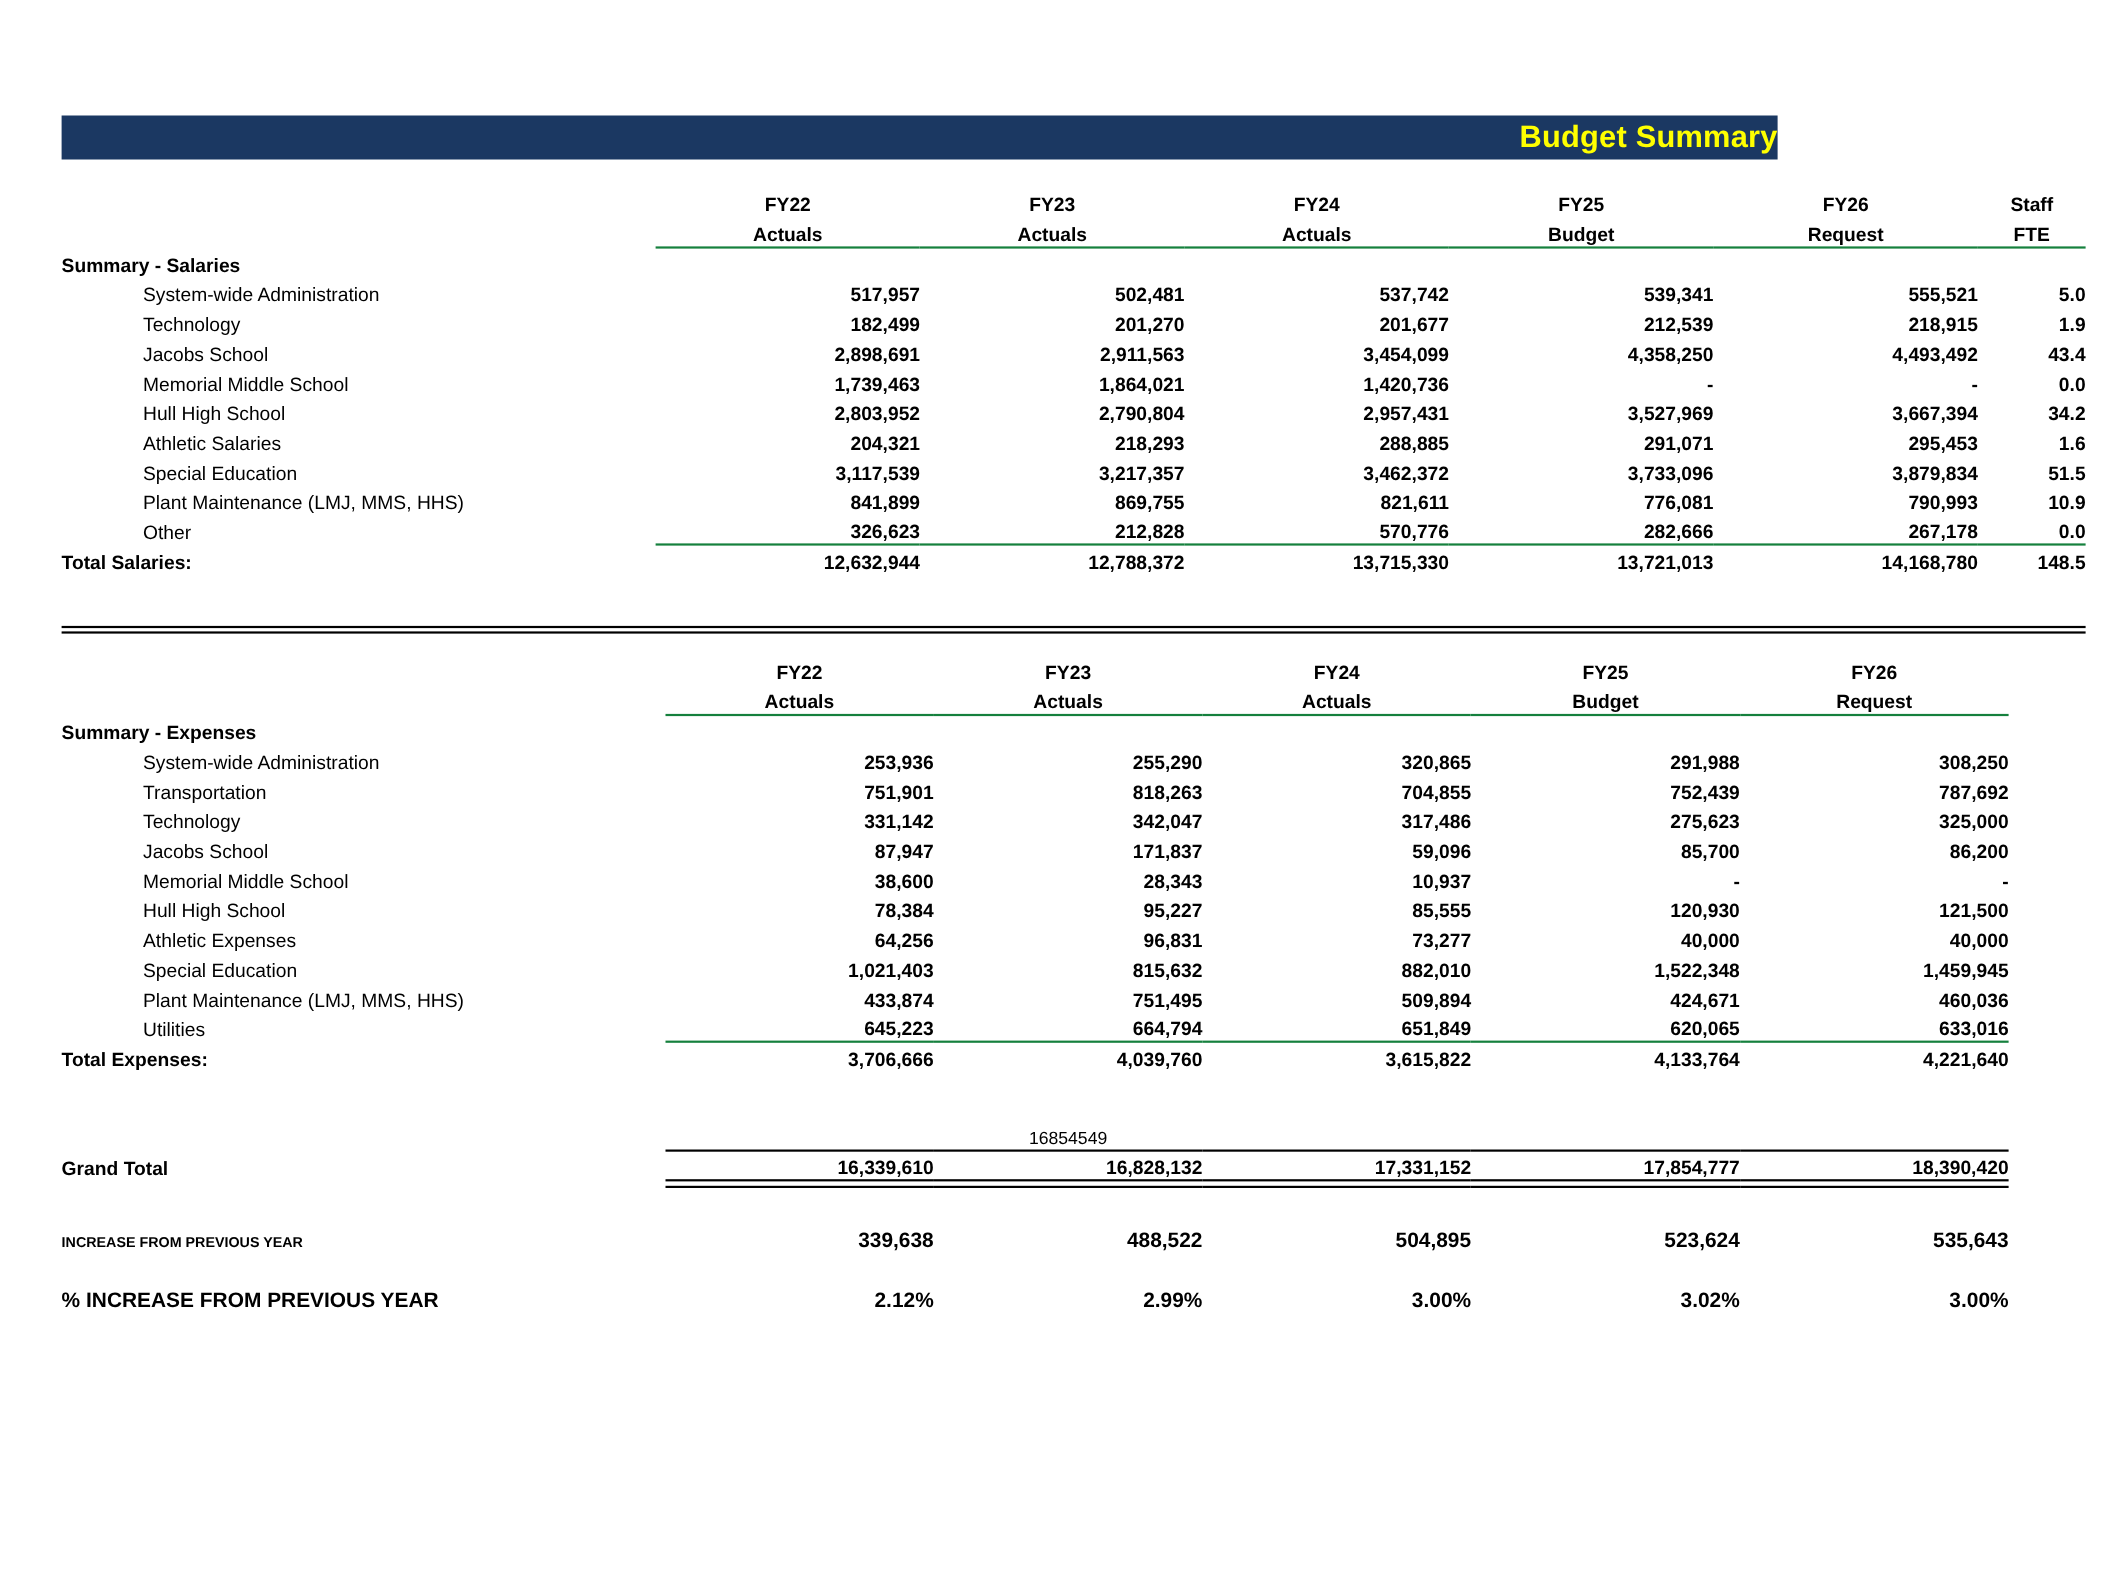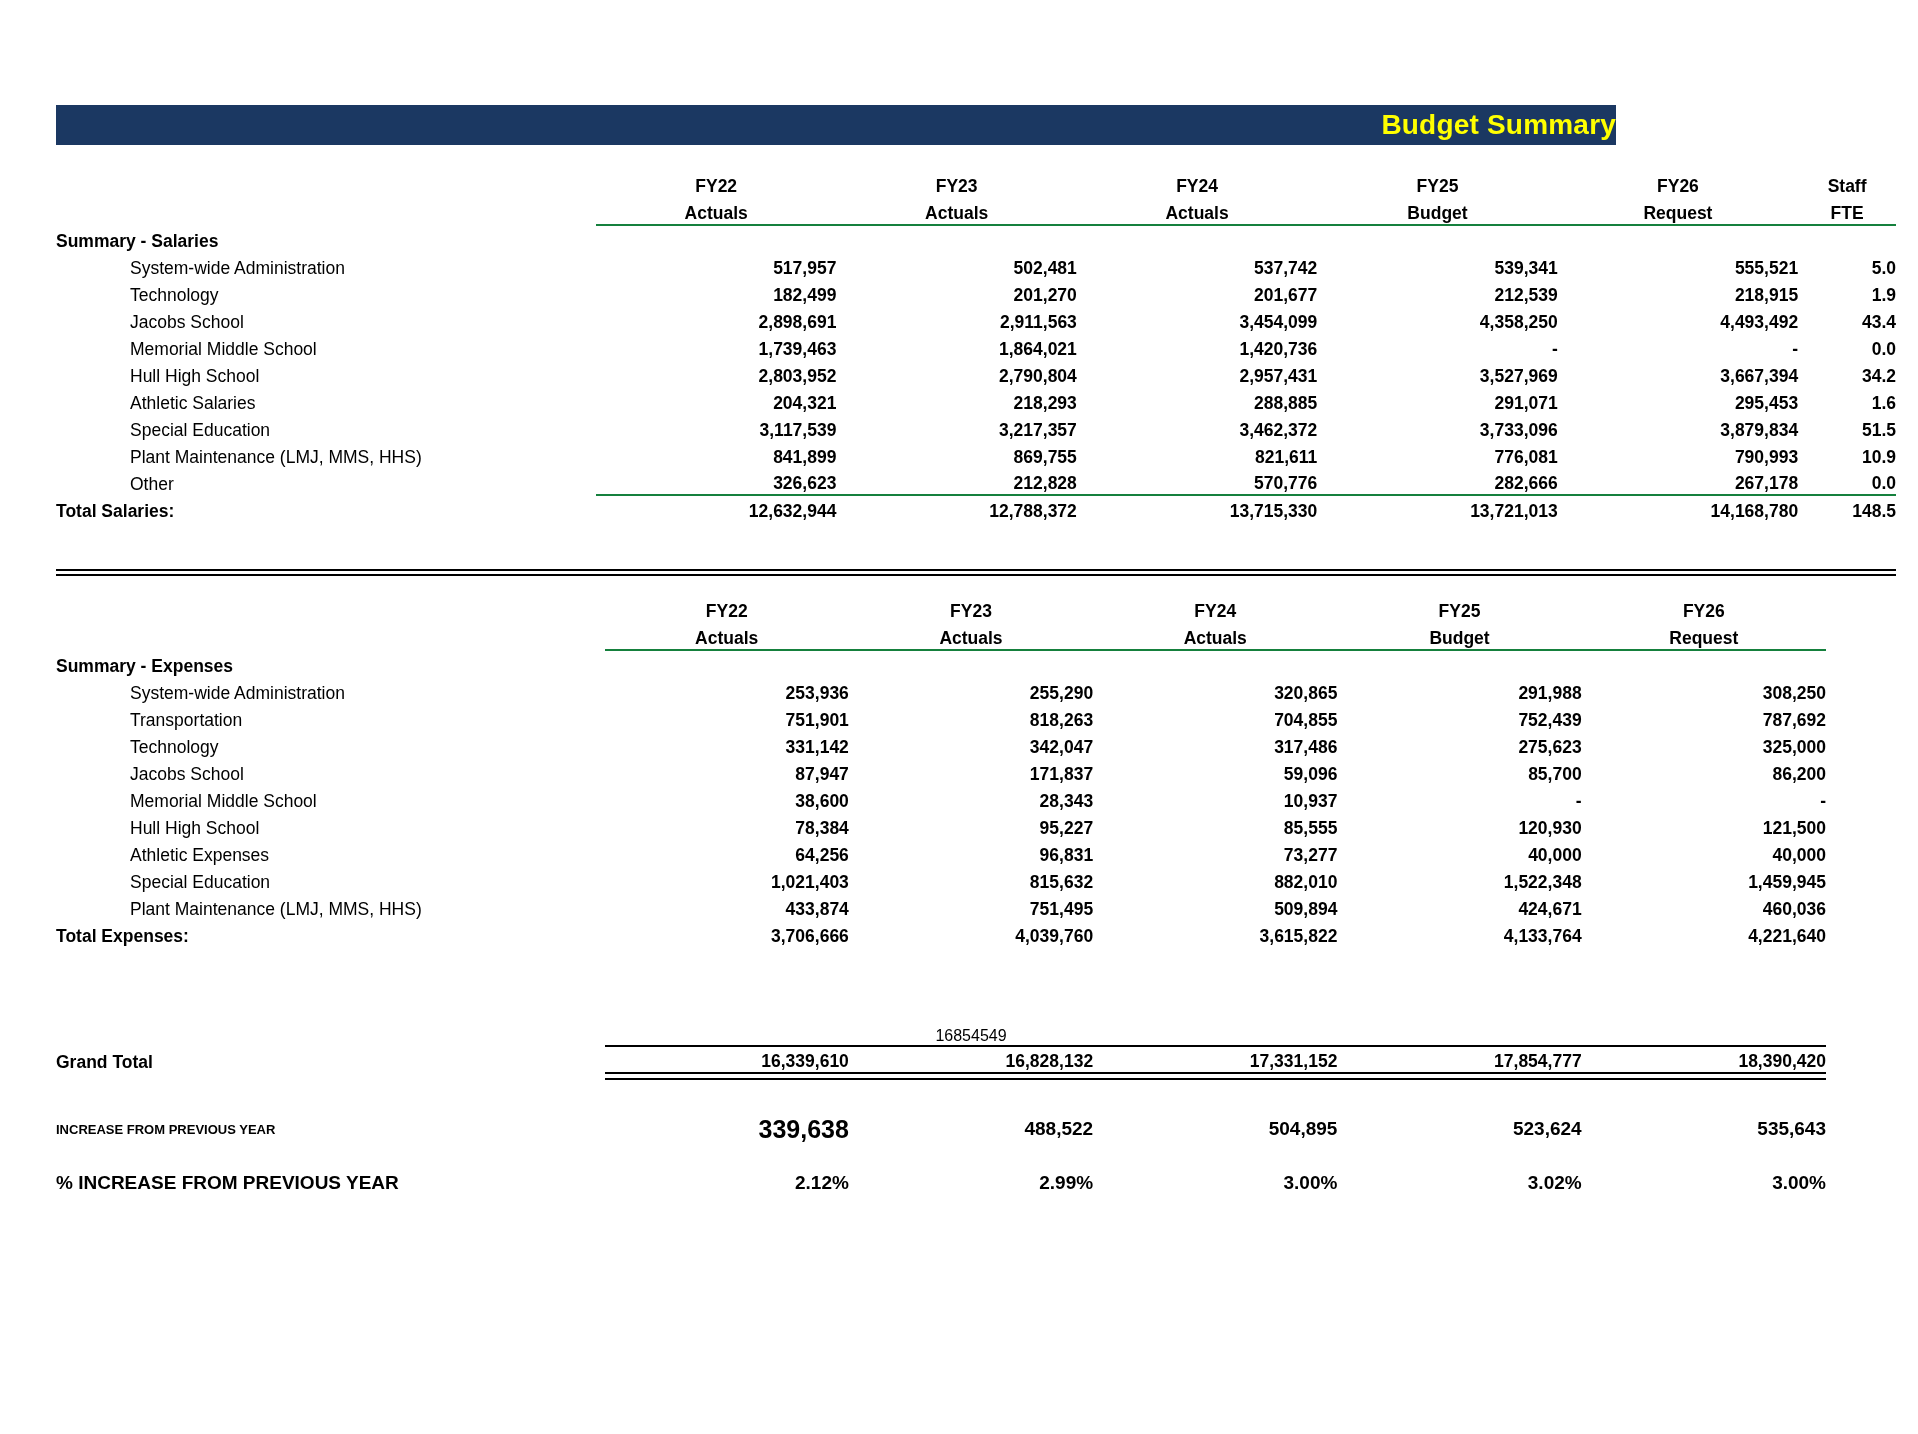--- a/index.html
+++ b/index.html
@@ -354,20 +354,28 @@
         <td class="num">1,459,945</td>
       </tr>
       <tr class="rowh">
         <td class="label indent">Plant Maintenance (LMJ, MMS, HHS)</td>
         <td class="num">433,874</td>
         <td class="num">751,495</td>
         <td class="num">509,894</td>
         <td class="num">424,671</td>
         <td class="num">460,036</td>
       </tr>
+      <tr class="rowh underline-row">
+        <td class="label indent" style="border-bottom:none;">Utilities</td>
+        <td class="num">645,223</td>
+        <td class="num">664,794</td>
+        <td class="num">651,849</td>
+        <td class="num">620,065</td>
+        <td class="num">633,016</td>
+      </tr>
 
       <tr class="rowh">
         <td class="label bold">Total Expenses:</td>
         <td class="num">3,706,666</td>
         <td class="num">4,039,760</td>
         <td class="num">3,615,822</td>
         <td class="num">4,133,764</td>
         <td class="num">4,221,640</td>
       </tr>
     </tbody>
@@ -414,21 +422,21 @@
         <td></td>
           <td></td>
         <td></td>
           <td></td>
         <td></td>
           <td></td>
       </tr>
 
       <tr style="height:40px;">
         <td class="label bold" style="font-size:13px; vertical-align:middle;">INCREASE FROM PREVIOUS YEAR</td>
-        <td class="num" style="font-size:25px; vertical-align:middle;">339,638</td>
+        <td class="num" style="font-size:19px; vertical-align:middle;">339,638</td>
         <td class="num" style="font-size:19px; vertical-align:middle;">488,522</td>
         <td class="num" style="font-size:19px; vertical-align:middle;">504,895</td>
         <td class="num" style="font-size:19px; vertical-align:middle;">523,624</td>
         <td class="num" style="font-size:19px; vertical-align:middle;">535,643</td>
       </tr>
 
       <tr class="gap-row">
         <td></td>
           <td></td>
         <td></td>

